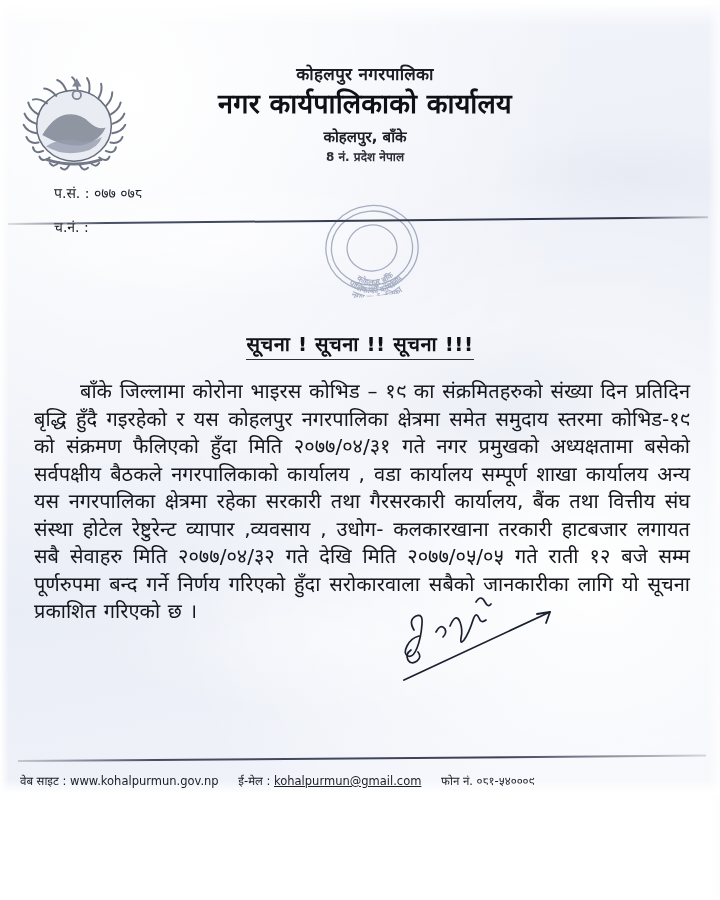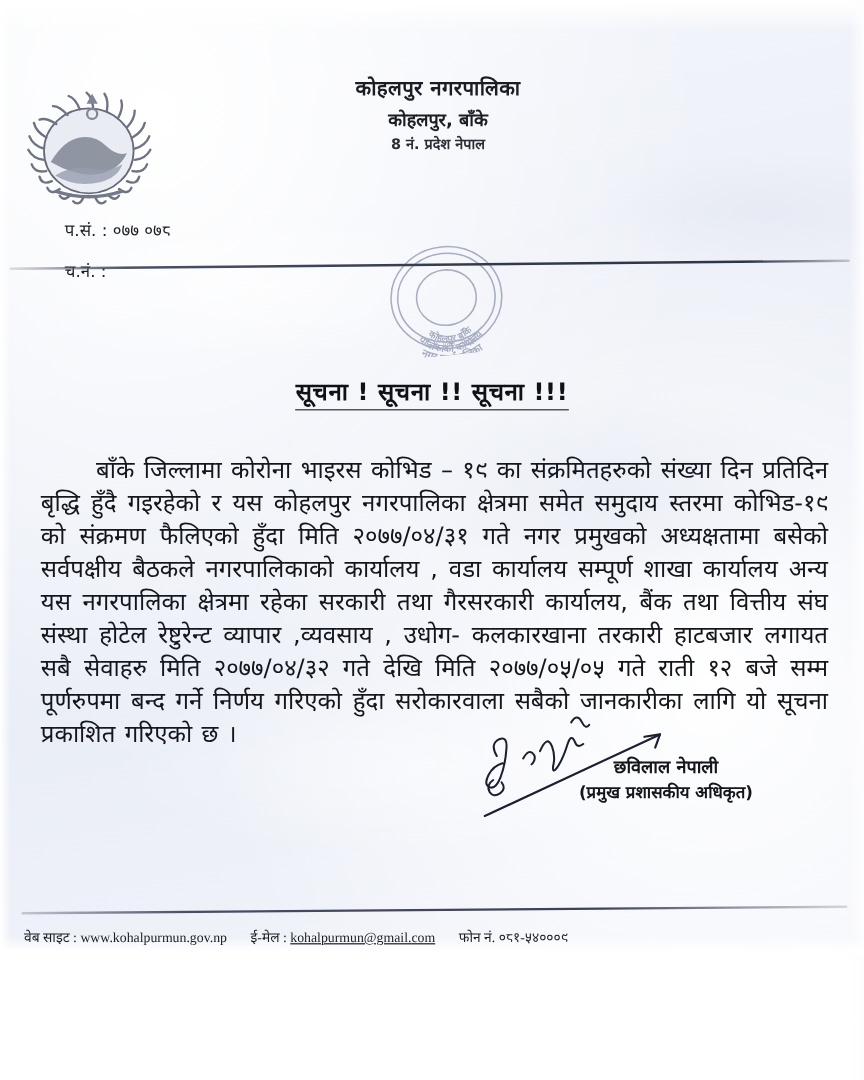--- a/index.html
+++ b/index.html
@@ -60,21 +60,21 @@
     position:absolute;left:8px;top:223px;width:700px;height:2px;
     background:linear-gradient(90deg,rgba(60,66,84,.15),#4a5066 14%,#343a4d 55%,#2f3547 88%,rgba(60,66,84,.25));
     transform:rotate(-.55deg);transform-origin:left center;
   }
 
   
   #date{position:absolute;right:58px;top:248px;font-size:17px;font-weight:700;color:#14161c;}
 
   
   #notice-title{
-    position:absolute;left:0;top:312px;width:720px;text-align:center;
+    position:absolute;left:0;top:330px;width:720px;text-align:center;
     font-size:20px;font-weight:700;color:#0f1117;letter-spacing:.5px;
   }
   #notice-title span{border-bottom:1.6px solid #2a2e3a;padding-bottom:3px;}
 
   
   #body{
     position:absolute;left:34px;top:378px;width:656px;
     font-size:20px;line-height:27.5px;color:#14161c;
     text-align:justify;text-justify:inter-word;
     text-indent:46px;word-spacing:1.4px;
@@ -89,21 +89,21 @@
   
   #footer-rule{
     position:absolute;left:18px;bottom:34px;width:688px;height:1.6px;
     background:linear-gradient(90deg,rgba(70,76,94,.25),#474d62 20%,#3b4156 70%,rgba(70,76,94,.2));
     transform:rotate(-.45deg);transform-origin:left center;
   }
   #footer{
     position:absolute;left:20px;bottom:8px;width:688px;
     font-size:11.5px;color:#1b1d24;white-space:nowrap;
   }
-  #footer .seg{margin-right:16px;font-family:Liberation Serif, serif;}
+  #footer .seg{margin-right:16px;}
   #footer .link{text-decoration:underline;}
 </style>
 </head>
 <body>
 
 <div id="paper">
 
   <div class="edge top"></div>
   <div class="edge left"></div>
   <div class="edge right"></div>
@@ -146,20 +146,21 @@
       <path d="M30 86 q16 -10 34 -6 q14 3 26 -4 q-4 12 -20 16 q-22 5 -40 -6 z" fill="#868da0" opacity=".8"></path>
 
       <path d="M58 22 l5 -9 l5 9 z" fill="#6a7183"></path>
       <circle cx="63" cy="31" r="4.5" fill="none" stroke="#6a7183" stroke-width="2"></circle>
 
       <path d="M30 100 q30 10 60 0" fill="none" stroke="#5b6274" stroke-width="3"></path>
     </svg>
 
     <div id="title-block">
       <div class="org-line1">कोहलपुर नगरपालिका</div>
+      <div class="org-line2">नगर कार्यपालिकाको कार्यालय</div>
       <div class="org-line3">कोहलपुर, बाँके</div>
       <div class="org-line4">8 नं. प्रदेश नेपाल</div>
     </div>
 
     <svg id="stamp" viewBox="0 0 120 104">
       <defs>
         <path id="arcOut" d="M12 66 a48 44 0 0 0 96 0"></path>
         <path id="arcMid" d="M22 66 a38 35 0 0 0 76 0"></path>
         <path id="arcIn" d="M32 66 a28 26 0 0 0 56 0"></path>
       </defs>
@@ -196,24 +197,20 @@
       <path d="M12 38 q-6 -10 2 -14 q7 -3 6 8 q-1 14 -5 24 q-4 10 -9 8 q-5 -2 -1 -10 q4 -8 12 -10"></path>
       <path d="M9 58 q-6 4 -3 10 q3 5 9 1 q5 -4 1 -9"></path>
       <path d="M34 40 q5 -9 9 -3 q2 4 -2 8"></path>
       <path d="M48 34 q6 -14 10 -4 q3 8 1 16 q-1 7 3 2 q5 -7 9 -20 q3 -9 6 -2 q2 6 7 2"></path>
       <path d="M74 10 q5 -8 9 0 q3 6 6 2"></path>
     </g>
     <path d="M2 88 L148 20" fill="none" stroke="#1b2030" stroke-width="1.8" stroke-linecap="round"></path>
     <path d="M148 20 l-13 2 m13 -2 l-4 11" fill="none" stroke="#1b2030" stroke-width="1.8" stroke-linecap="round"></path>
   </svg>
 
-  <div id="sign">
-    <div class="sig-name">छविलाल नेपाली</div>
-    <div class="sig-post">(प्रमुख प्रशासकीय अधिकृत)</div>
-  </div>
 
   <div id="footer-rule"></div>
   <div id="footer">
     <span class="seg"><span>वेब साइट :</span>
       <span>www.kohalpurmun.gov.np</span></span>
     <span class="seg"><span>ई-मेल :</span>
       <span class="link">kohalpurmun@gmail.com</span></span>
     <span class="seg"><span>फोन नं.</span>
       <span>०८१-५४०००९</span></span>
   </div>

